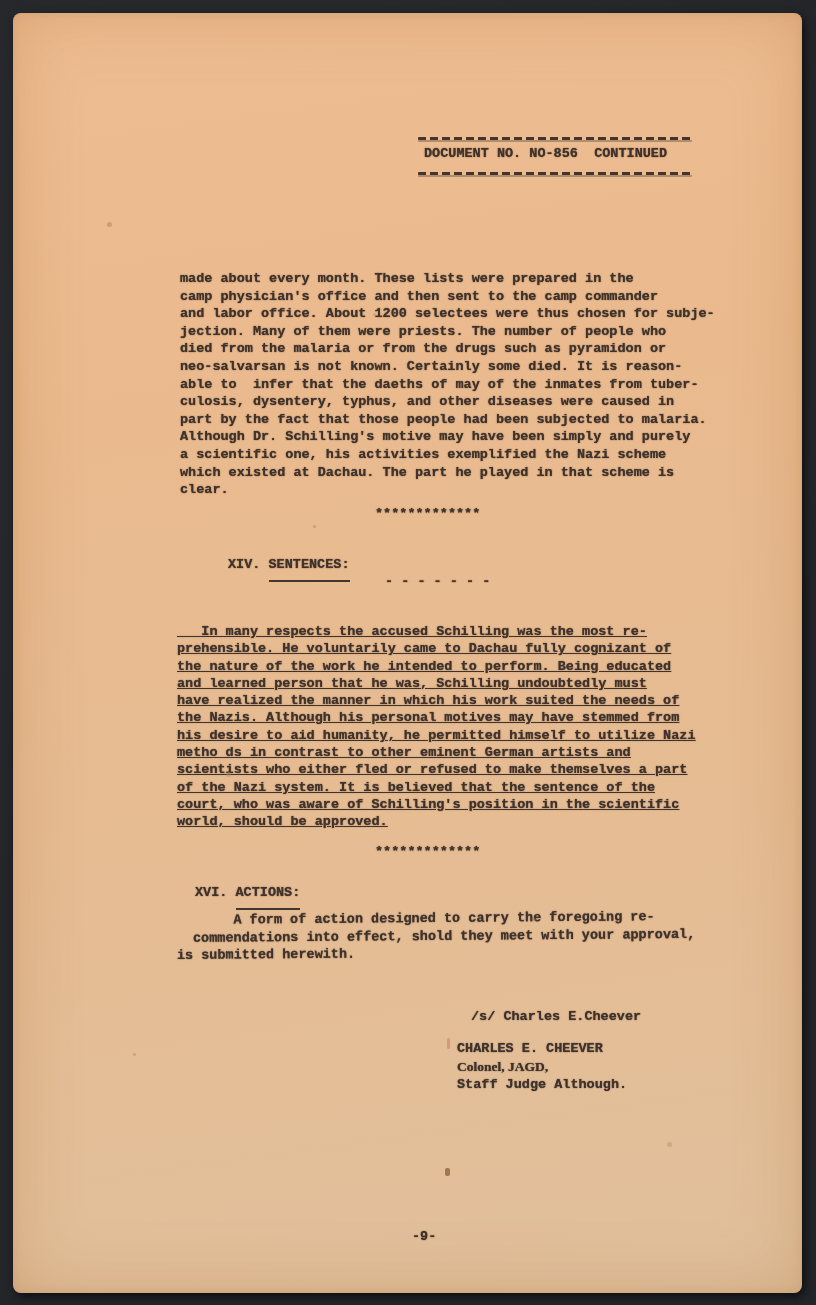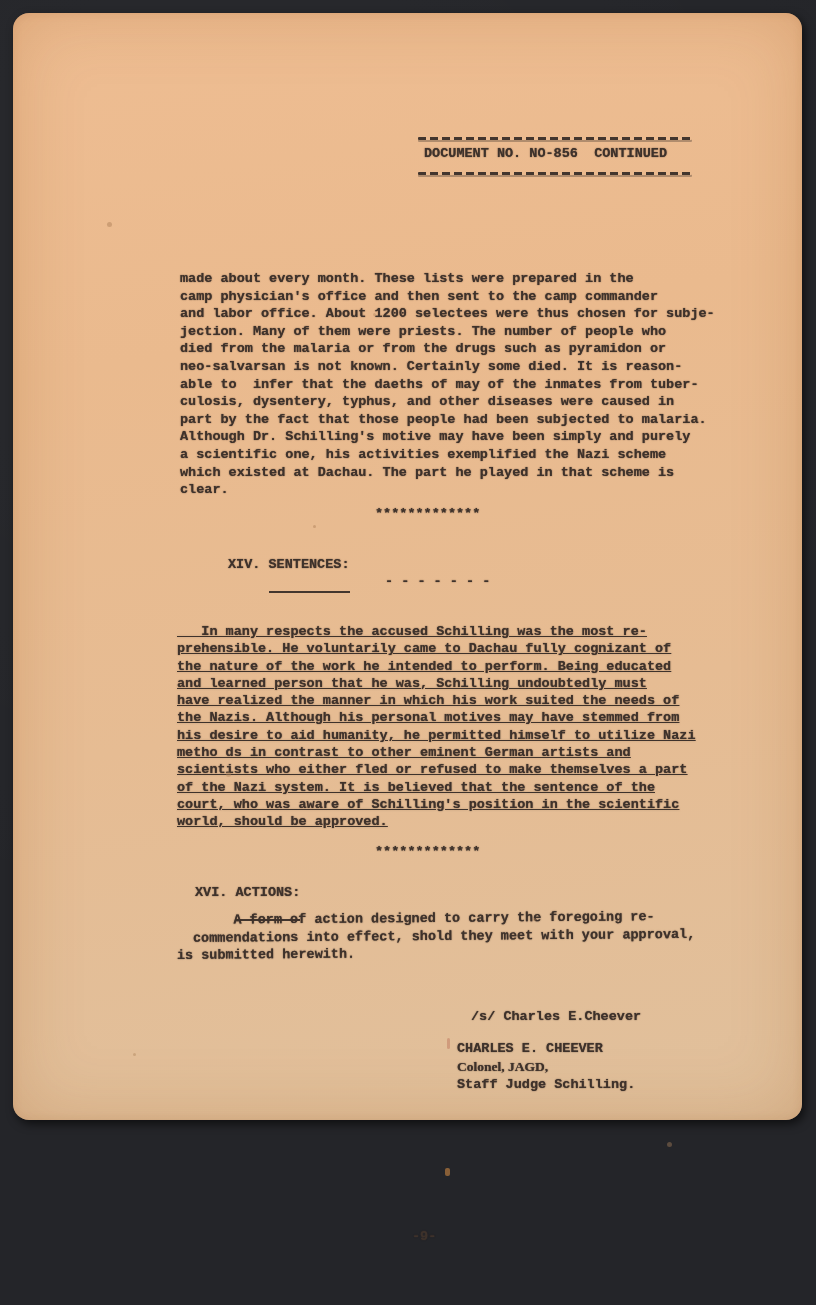--- a/index.html
+++ b/index.html
@@ -12,23 +12,23 @@
   }
   .scan-frame{
     position:absolute;inset:0;
     background:
       radial-gradient(circle at 30% 20%, rgba(255,255,255,0.025), transparent 60%),
       #242529;
   }
   .paper{
     position:absolute;
     left:13px;top:13px;
-    width:789px;height:1107px;
+    width:789px;height:1280px;
     background:linear-gradient(172deg,#eebd92 0%,#eaba8e 30%,#e6bc93 62%,#e0c09c 100%);
-    border-radius:16px;
+    border-radius:8px;
     box-shadow:
       3px 4px 10px rgba(0,0,0,0.6),
       inset 0 0 70px rgba(150,80,25,0.22),
       inset 0 0 10px rgba(150,80,25,0.14);
   }
   
   .paper::after{
     content:"";
     position:absolute;left:0;top:0;width:3px;height:3px;border-radius:50%;
     background:transparent;
@@ -56,21 +56,21 @@
   }
   .dash-rule{
     position:absolute;
     height:3px;
     background:repeating-linear-gradient(90deg,#43362e 0 8px,transparent 8px 12px);
     box-shadow:0 2px 0 rgba(67,54,46,0.35);
     border-radius:1px;
   }
   .section-heading .sec-title{
     border-bottom:2px solid #43362e;
-    padding-bottom:19px;
+    padding-bottom:8px;
   }
   .speck-brown{
     position:absolute;left:432px;top:1155px;width:5px;height:8px;
     background:#9a6a3a;border-radius:2px;opacity:0.85;
   }
   .speck-pink{
     position:absolute;left:434px;top:1025px;width:3px;height:11px;
     background:#c98f72;border-radius:2px;opacity:0.75;
   }
   .p3-tilt{transform:rotate(-0.45deg);transform-origin:left bottom;}
@@ -122,20 +122,20 @@
 
     <div class="typewriter section-heading" style="left:182px;top:871px;"><span>XVI.</span><span> </span><span class="sec-title">ACTIONS:</span></div>
 
     <div class="typewriter p3-tilt" style="left:164px;top:899px;">       A form of action designed to carry the foregoing re-
   commendations into effect, shold they meet with your approval,
 is submitted herewith.</div>
 
     <div class="typewriter" style="left:412px;top:995px;margin-left:46px;">/s/ Charles E.Cheever</div>
     <div class="typewriter" style="left:444px;top:1027px;">CHARLES E. CHEEVER</div>
     <div class="typewriter" style="left:444px;top:1045px;font-family:Liberation Serif, serif;">Colonel, JAGD,</div>
-    <div class="typewriter" style="left:444px;top:1063px;">Staff Judge Schilling.</div>
+    <div class="typewriter" style="left:444px;top:1063px;">Staff Judge Although.</div>
 
     <div class="typewriter" style="left:399px;top:1215px;">-9-</div>
 
     <div class="speck-brown"></div>
     <div class="speck-pink"></div>
   </div>
 </div>
 
 </body></html>

